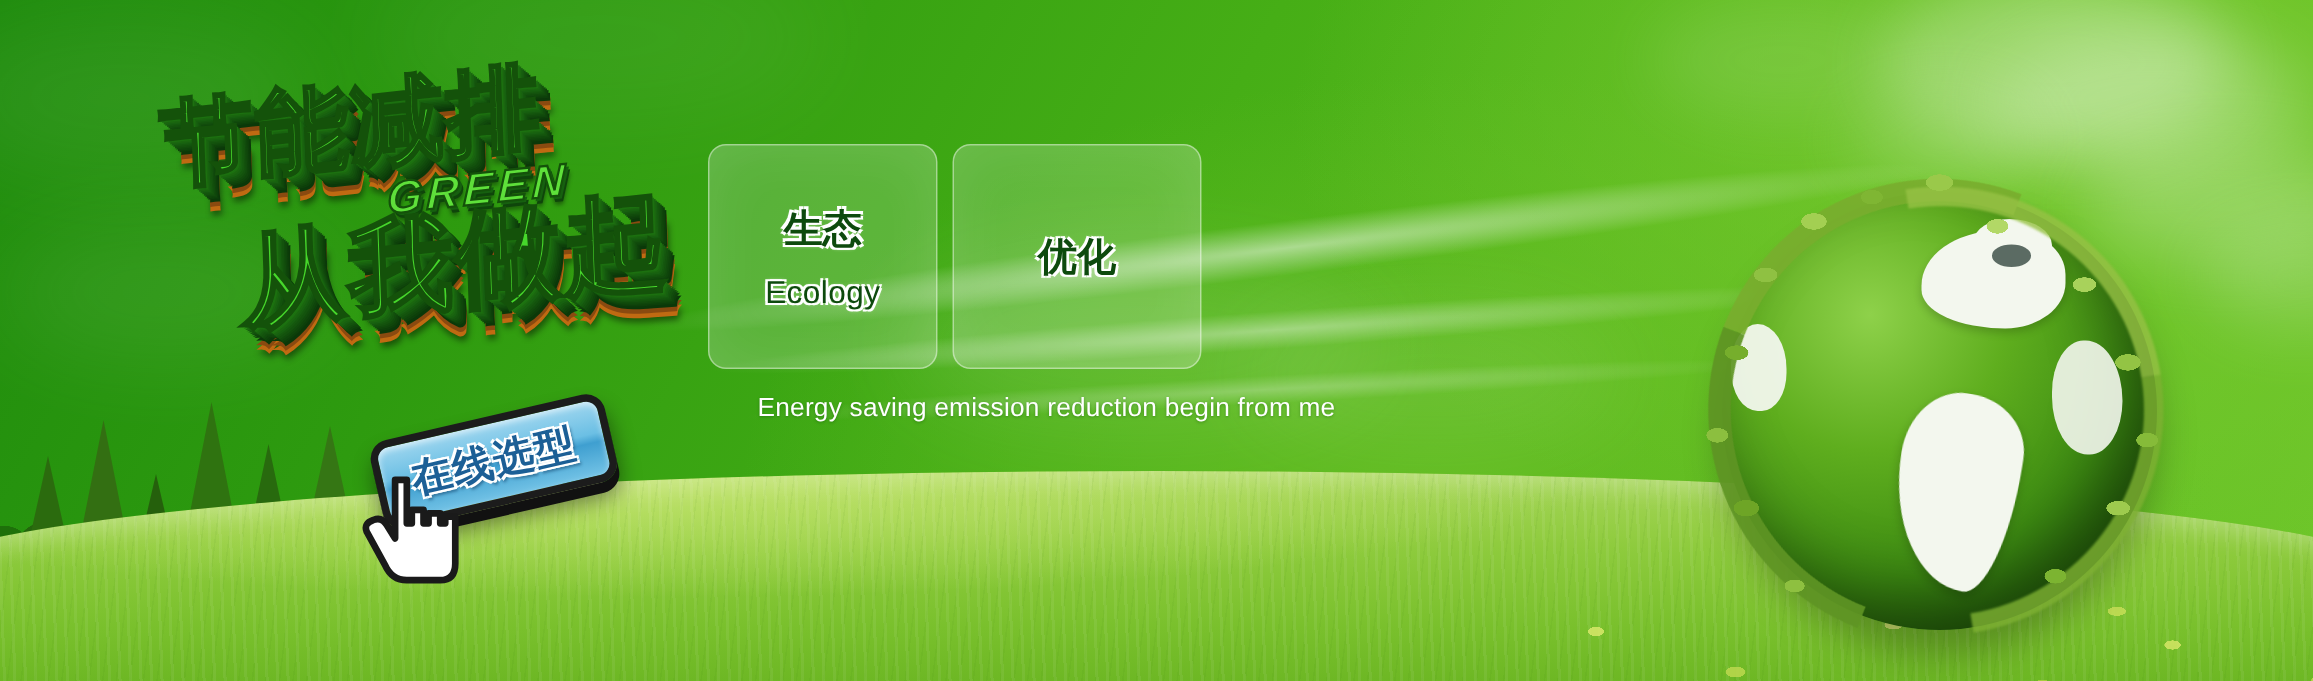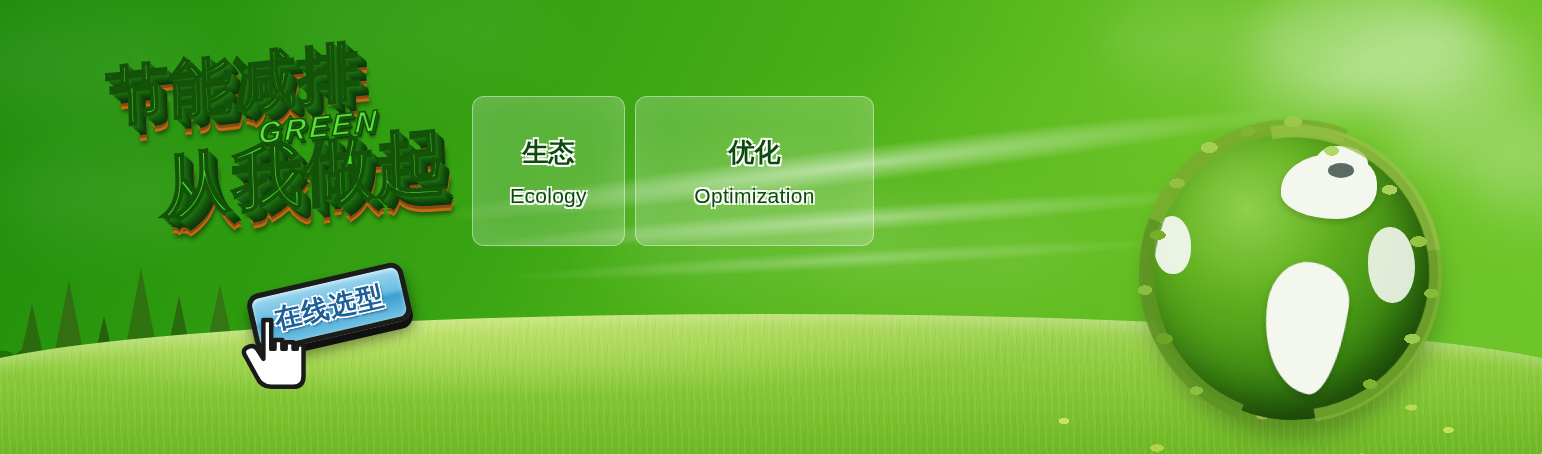--- a/index.html
+++ b/index.html
@@ -207,21 +207,21 @@
     height:150px;
     border:1px solid rgba(255,255,255,.45);
     border-radius:12px;
     background:rgba(255,255,255,.17);
     box-shadow:inset 0 0 40px rgba(255,255,255,.10);
     display:flex;flex-direction:column;align-items:center;justify-content:center;
     gap:14px;
   }
   .fbox.b1{width:153px;}
   .fbox.b2{width:250px;}
-  .fbox.b3{width:239px;}
+  .fbox.b3{width:166px;}
   .f-cn{
     font-size:26px;font-weight:bold;color:#0d4a0d;white-space:nowrap;
     text-shadow:-1.6px -1.6px 0 #fff,1.6px -1.6px 0 #fff,-1.6px 1.6px 0 #fff,1.6px 1.6px 0 #fff,
                 0 0 3px rgba(255,255,255,.95);
   }
   .f-en{
     font-size:21px;color:#0d4a0d;white-space:nowrap;letter-spacing:.3px;
     text-shadow:-1.6px -1.6px 0 #fff,1.6px -1.6px 0 #fff,-1.6px 1.6px 0 #fff,1.6px 1.6px 0 #fff,
                 0 0 3px rgba(255,255,255,.95);
   }
@@ -311,18 +311,18 @@
     </svg>
   </div>
 
   <div class="features">
     <div class="fbox b1">
       <span class="f-cn">生态</span>
       <span class="f-en">Ecology</span>
     </div>
     <div class="fbox b3">
       <span class="f-cn">优化</span>
-      <span class="f-en">Optimization</span>
     </div>
   </div>
 
+  <div class="tagline">Energy saving emission reduction begin from me</div>
 
 </div>
 
 </body></html>

